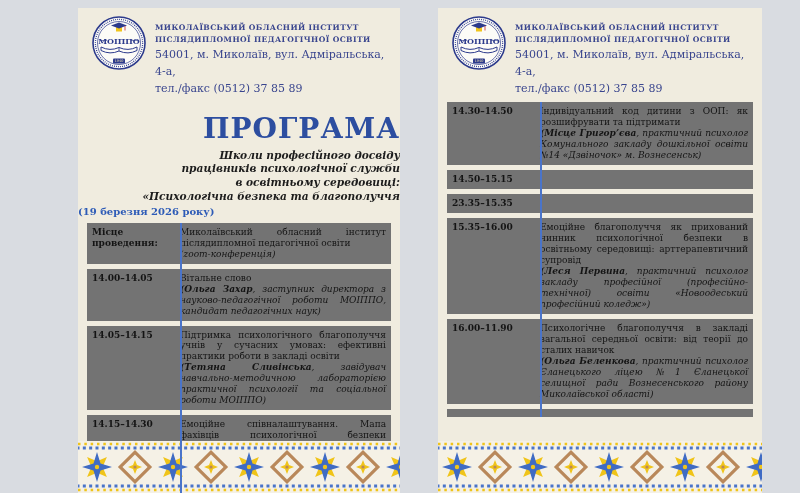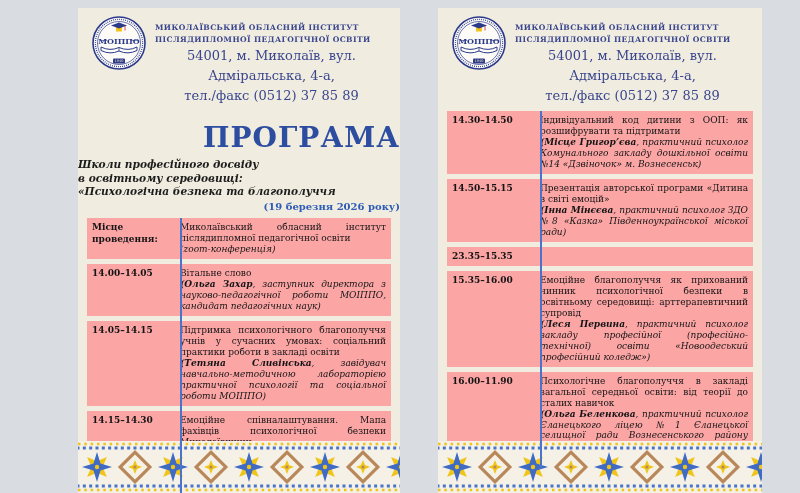--- a/index.html
+++ b/index.html
@@ -12,34 +12,34 @@
     position:absolute; top:8px; height:485px; overflow:hidden;
     background:#f0ecdf;
   }
   .page-left  { left:78px;  width:322px; }
   .page-right { left:438px; width:324px; }
 
   .phead { display:flex; align-items:flex-start; gap:9px; padding:8px 12px 0 14px; }
   .logo  { flex:0 0 54px; }
   .ptext { padding-top:6px; }
   .inst-name { font-size:7.6px; font-weight:bold; color:#39458e; letter-spacing:0.4px; line-height:1.55; }
-  .inst-addr { font-size:13px; color:#39458e; line-height:1.55;text-align:center; }
+  .inst-addr { font-size:11px; color:#39458e; line-height:1.55; }
 
   .ptitle { text-align:right; font-size:28px; font-weight:bold; color:#2d4ea0; letter-spacing:1px; margin-top:15px; }
-  .psub   { text-align:left; font-size:10.6px; font-weight:bold; font-style:italic; color:#1c1c1c; line-height:1.3; margin-top:4px; }
-  .pdate  { text-align:right; font-size:10px; font-weight:bold; color:#2d5bb7; margin-top:2px; }
+  .psub   { text-align:right; font-size:10.6px; font-weight:bold; font-style:italic; color:#1c1c1c; line-height:1.3; margin-top:4px; }
+  .pdate  { text-align:left; font-size:10px; font-weight:bold; color:#2d5bb7; margin-top:2px; }
 
   .schedule { position:relative; margin:6px 9px 0 9px; }
   .schedule::before {
     content:""; position:absolute; top:0; bottom:0; left:93px; width:2px;
     background:#4a74c9; z-index:2;
   }
   .page-right .schedule { margin-top:5px; }
 
-  .srow { display:flex; background:#fca5a5; margin-bottom:5px; padding:4px 5px; }
+  .srow { display:flex; background:#737373; margin-bottom:5px; padding:4px 5px; }
   .srow:last-child { margin-bottom:0; }
   .stime {
     flex:0 0 88px; box-sizing:border-box; padding-right:8px;
     font-size:9px; font-weight:bold; color:#141414; line-height:1.25;
   }
   .scontent { flex:1; padding-left:0; font-size:9px; color:#141414; line-height:1.22; text-align:justify; }
   .stitle   { }
   .sspeaker, .snote { font-style:italic; }
   .sname    { font-weight:bold; }
 
@@ -70,20 +70,21 @@
       <div class="inst-name">МИКОЛАЇВСЬКИЙ ОБЛАСНИЙ ІНСТИТУТ</div>
       <div class="inst-name">ПІСЛЯДИПЛОМНОЇ ПЕДАГОГІЧНОЇ ОСВІТИ</div>
       <div class="inst-addr">54001, м. Миколаїв, вул. Адміральська, 4-а,</div>
       <div class="inst-addr">тел./факс (0512) 37 85 89</div>
     </div>
   </div>
 
   <div class="ptitle">ПРОГРАМА</div>
   <div class="psub">
     <div>Школи професійного досвіду</div>
+    <div>працівників психологічної служби</div>
     <div>в освітньому середовищі:</div>
     <div>«Психологічна безпека та благополуччя</div>
   </div>
   <div class="pdate">(19 березня 2026 року)</div>
 
   <div class="schedule">
       <div class="srow">
         <div class="stime">Місце проведення:</div>
         <div class="scontent">
           <div class="stitle">Миколаївський обласний інститут післядипломної педагогічної освіти</div>
@@ -93,21 +94,21 @@
       <div class="srow">
         <div class="stime">14.00–14.05</div>
         <div class="scontent">
           <div class="stitle">Вітальне слово</div>
           <div class="sspeaker"><span class="sname">(Ольга Захар</span>, заступник директора з науково-педагогічної роботи МОІППО, кандидат педагогічних наук)</div>
         </div>
       </div>
       <div class="srow">
         <div class="stime">14.05–14.15</div>
         <div class="scontent">
-          <div class="stitle">Підтримка психологічного благополуччя учнів у сучасних умовах: соціальний практики роботи в закладі освіти</div>
+          <div class="stitle">Підтримка психологічного благополуччя учнів у сучасних умовах: ефективні практики роботи в закладі освіти</div>
           <div class="sspeaker"><span class="sname">(Тетяна Сливінська</span>, завідувач навчально-методичною лабораторією практичної психології та соціальної роботи МОІППО)</div>
         </div>
       </div>
       <div class="srow">
         <div class="stime">14.15–14.30</div>
         <div class="scontent">
           <div class="stitle">Емоційне співналаштування. Мапа фахівців психологічної безпеки Миколаївщини</div>
           <div class="sspeaker"><span class="sname">(Аліна Кучеренко</span>, методист навчально-методичної лабораторії практичної психології та соціальної роботи МОІППО)</div>
         </div>
       </div>
@@ -163,24 +164,20 @@
   <div class="schedule">
       <div class="srow">
         <div class="stime">14.30–14.50</div>
         <div class="scontent">
           <div class="stitle">Індивідуальний код дитини з ООП: як розшифрувати та підтримати</div>
           <div class="sspeaker"><span class="sname">(Місце Григор’єва</span>, практичний психолог Комунального закладу дошкільної освіти №14 «Дзвіночок» м. Вознесенськ)</div>
         </div>
       </div>
       <div class="srow">
         <div class="stime">14.50–15.15</div>
-        <div class="scontent">
-          <div class="stitle">Презентація авторської програми «Дитина в світі емоцій»</div>
-          <div class="sspeaker"><span class="sname">(Інна Мінєєва</span>, практичний психолог ЗДО №8 «Казка» Південноукраїнської міської ради)</div>
-        </div>
       </div>
       <div class="srow">
         <div class="stime">23.35–15.35</div>
       </div>
       <div class="srow">
         <div class="stime">15.35–16.00</div>
         <div class="scontent">
           <div class="stitle">Емоційне благополуччя як прихований чинник психологічної безпеки в освітньому середовищі: арттерапевтичний супровід</div>
           <div class="sspeaker"><span class="sname">(Леся Первина</span>, практичний психолог закладу професійної (професійно-технічної) освіти «Новоодеський професійний коледж»)</div>
         </div>

